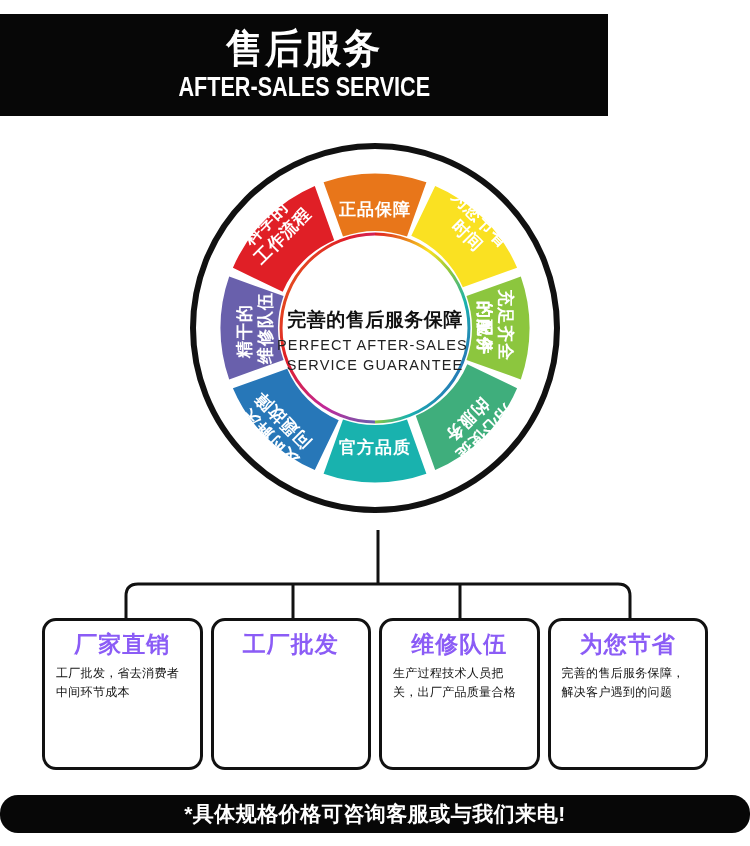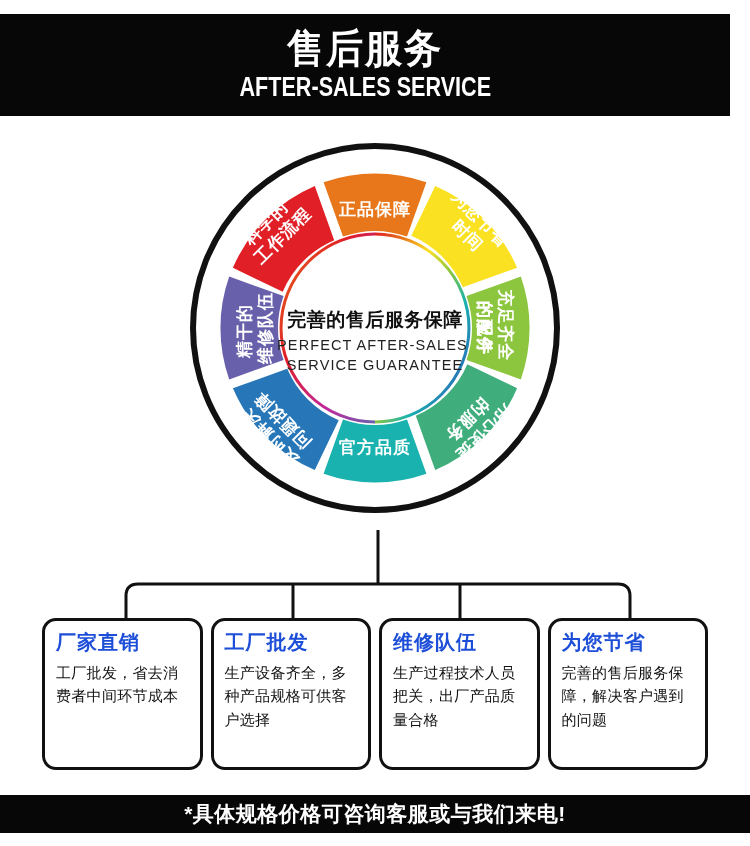--- a/index.html
+++ b/index.html
@@ -13,21 +13,21 @@
     font-family: "Liberation Sans", "DejaVu Sans", sans-serif;
     position: relative;
     overflow: hidden;
   }
 
   
   .header-band {
     position: absolute;
     left: 0;
     top: 14px;
-    width: 730px;
+    width: 608px;
     height: 102px;
     background: #070707;
     display: flex;
     flex-direction: column;
     align-items: center;
     justify-content: center;
   }
   .header-cn {
     color: #ffffff;
     font-size: 40px;
@@ -100,46 +100,48 @@
     flex: 1 1 0;
     border: 3px solid #111111;
     border-radius: 14px;
     box-sizing: border-box;
     padding: 10px 11px 8px 11px;
     display: flex;
     flex-direction: column;
     background: #ffffff;
   }
   .card-title {
-    font-size: 20px;
-    font-weight: bold;
-    color: #1d4ed8;
+    font-size: 23px;
+    font-weight: bold;
+    color: #8b5cf6;
     letter-spacing: 1px;
+    text-align: center;
     line-height: 1.15;
     margin-bottom: 7px;
   }
   .card-body {
-    font-size: 15px;
+    font-size: 12px;
     color: #111111;
     line-height: 1.55;
     letter-spacing: 0.3px;
     text-align: left;
   }
 
   
   .footer-band {
     position: absolute;
     left: 0;
     top: 795px;
     width: 750px;
     height: 38px;
     background: #070707;
     display: flex;
     align-items: center;
     justify-content: center;
+    border-radius: 18px;
   }
   .footer-text {
     color: #ffffff;
     font-size: 21px;
     font-weight: bold;
     letter-spacing: 0.5px;
   }
 </style>
 </head>
 <body>
@@ -264,21 +266,20 @@
   </svg>
 </div>
 
 <div class="cards">
   <div class="card">
     <div class="card-title">厂家直销</div>
     <div class="card-body">工厂批发，省去消费者中间环节成本</div>
   </div>
   <div class="card">
     <div class="card-title">工厂批发</div>
-    <div class="card-body">生产设备齐全，多种产品规格可供客户选择</div>
   </div>
   <div class="card">
     <div class="card-title">维修队伍</div>
     <div class="card-body">生产过程技术人员把关，出厂产品质量合格</div>
   </div>
   <div class="card">
     <div class="card-title">为您节省</div>
     <div class="card-body">完善的售后服务保障，解决客户遇到的问题</div>
   </div>
 </div>

